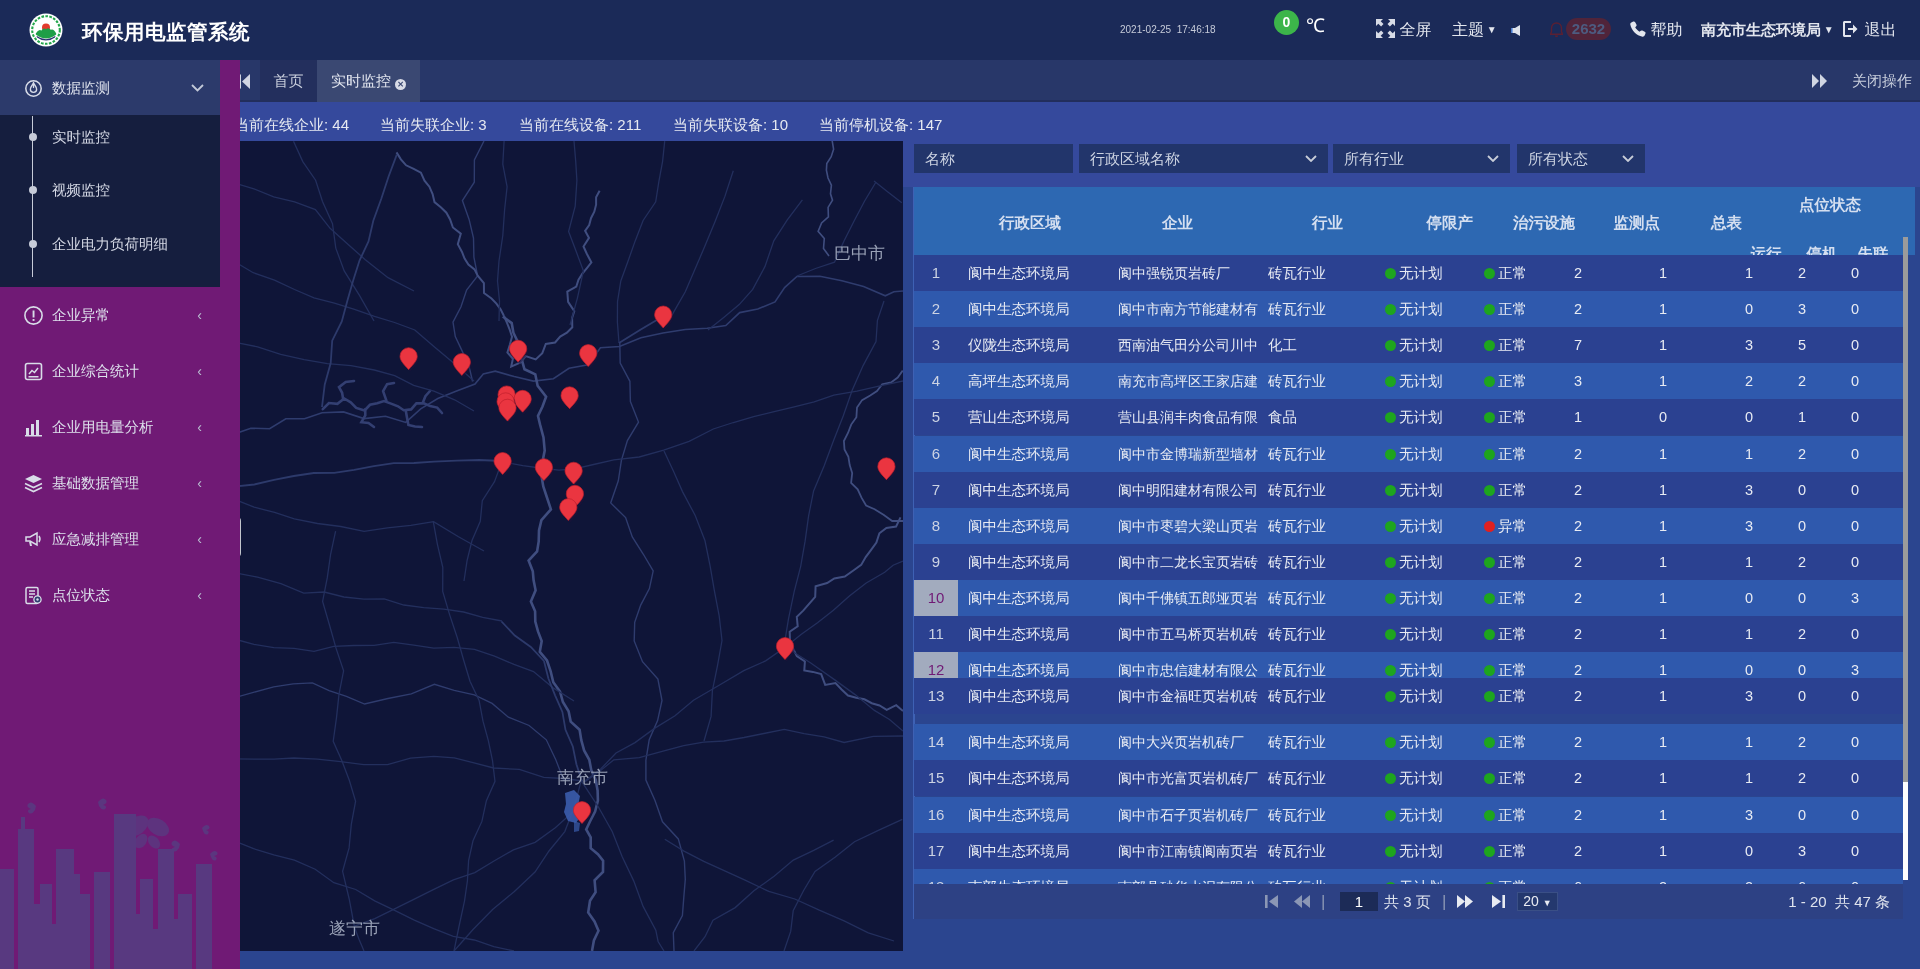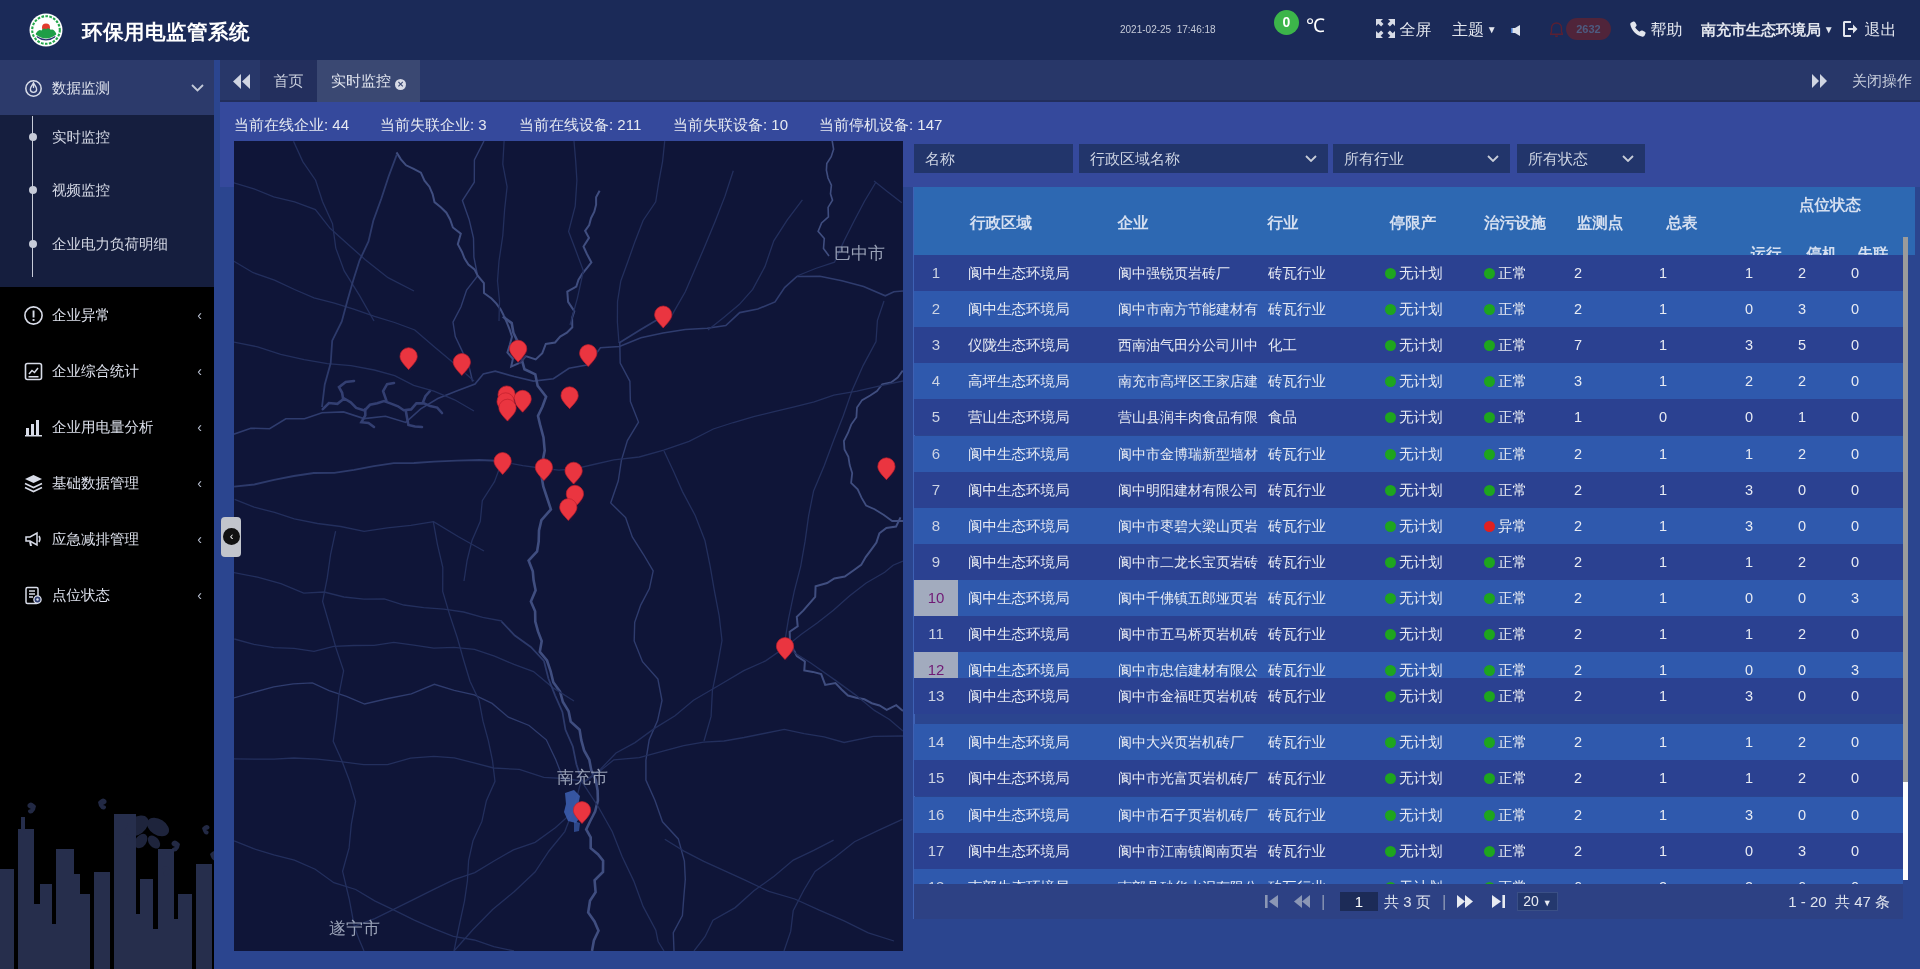--- a/index.html
+++ b/index.html
@@ -2,21 +2,21 @@
 <html><head>
 <meta charset="utf-8">
 <style>
 * { margin:0; padding:0; box-sizing:border-box; }
 html,body { width:1920px; height:969px; overflow:hidden; background:#2b458f; font-family:"Liberation Sans",sans-serif; }
 
 #hdr { position:absolute; left:0; top:0; width:1920px; height:60px; background:#1b2a58; z-index:5; }
 #hdr .title { position:absolute; left:82px; top:18px; color:#fff; font-size:20.5px; font-weight:bold; letter-spacing:0.5px; }
 .hitem { position:absolute; top:0; height:60px; line-height:60px; color:#e3e6ee; font-size:16px; white-space:nowrap; }
 
-#side { position:absolute; left:0; top:60px; width:214px; height:909px; background:#000000; overflow:hidden; z-index:4; }
+#side { position:absolute; left:0; top:60px; width:240px; height:909px; background:#701a75; overflow:hidden; z-index:4; }
 .mit { position:absolute; left:0; width:220px; height:56px; color:#dde1ec; font-size:14.5px; }
 .mit .txt { position:absolute; left:52px; top:0; line-height:56px; }
 .mit .chev { position:absolute; right:18px; top:0; line-height:56px; font-size:14px; color:#b9c0d2; font-family:"Liberation Sans",sans-serif; }
 .mit svg { position:absolute; left:24px; top:19px; }
 #sub { position:absolute; left:0; top:55px; width:220px; height:172px; background:#151e3e; }
 #sub .it { position:absolute; left:52px; color:#d6dae6; font-size:14.5px; height:22px; line-height:22px; }
 #sub .ln { position:absolute; left:32px; top:1px; width:1px; height:161px; background:#c6cbd8; }
 #sub .dt { position:absolute; left:28.5px; width:8px; height:8px; border-radius:50%; background:#c6cbd8; }
 #skyline { position:absolute; left:0; bottom:0; }
 
@@ -27,21 +27,21 @@
 #stats span { position:absolute; top:14px; }
 #map { position:absolute; left:14px; top:81px; width:669px; height:810px; background:#3b82f6; overflow:hidden; }
 #collapse { position:absolute; left:1px; top:457px; width:20px; height:40px; background:#c2c5cc; border-radius:4px; z-index:3; }
 #collapse .cc { position:absolute; left:2px; top:11px; width:17px; height:17px; background:#111; border-radius:50%; color:#fff; font-size:11px; line-height:17px; text-align:center; }
 
 #panel { position:absolute; left:694px; top:0; width:1006px; height:909px; }
 .fctl { position:absolute; top:84px; height:29px; background:#22356b; color:#ccd3e2; font-size:15px; line-height:29px; }
 .fctl .ph { margin-left:11px;margin-top:32px; }
 .fctl .sv { position:absolute; right:11px; top:11px; width:12px; height:7px; }
 #thead { position:absolute; left:0; top:127px; width:1001px; height:68px; background:#2d68b2; color:#d5dff0; font-weight:bold; font-size:15.5px; }
-#thead .h1 { position:absolute; top:26px; width:120px; margin-left:-60px; text-align:center; }
+#thead .h1 { position:absolute; top:26px; width:120px; margin-left:-60px; text-align:right; }
 #thead .h2 { position:absolute; top:57px; width:60px; margin-left:-30px; text-align:center; }
 #thead .hg { position:absolute; top:8px; width:120px; margin-left:-60px; text-align:center; }
 #rows { position:absolute; left:0; top:195px; width:989px; height:629px; overflow:hidden; }
 .r { position:absolute; left:0; width:989px; height:36px; color:#e8ebf3; font-size:14.5px; }
 .r.odd { background:#2b4191; }
 .r.even { background:#2f59ad; }
 .r span { position:absolute; top:0; height:36px; line-height:36px; white-space:nowrap; }
 .num { left:0; width:44px; text-align:center; color:#ccd3e3; font-size:15px; }
 .numsel { background:#a2abbe; color:#701a75; }
 .c1 { left:54px; }
@@ -88,21 +88,21 @@
   <div class="hitem" style="left:1452px">主题<span style="font-size:10px;vertical-align:2px">&nbsp;▼</span></div>
   <svg width="9" height="11" viewBox="0 0 9 11" style="position:absolute;left:1511px;top:25px">
       <rect x="0" y="3" width="2" height="5" fill="#4a7cd0"></rect>
       <rect x="1.6" y="3" width="2.4" height="5" fill="#dfe3ec"></rect>
       <path d="M9 0 L4 3 L4 8 L9 11 Z" fill="#dfe3ec"></path>
     </svg>
   <svg width="13" height="16" viewBox="0 0 13 16" style="position:absolute;left:1550px;top:22px">
       <path d="M6.5 1 C9.5 1 11.5 3.2 11.5 6.2 L11.5 10 L12.8 12.3 L0.2 12.3 L1.5 10 L1.5 6.2 C1.5 3.2 3.5 1 6.5 1 Z" fill="none" stroke="#5a2033" stroke-width="1.4"></path>
       <path d="M4.8 13.5 C5 14.6 5.6 15.2 6.5 15.2 C7.4 15.2 8 14.6 8.2 13.5 Z" fill="#5a2033"></path>
     </svg>
-  <div style="position:absolute;left:1566px;top:18px;width:45px;height:22px;border-radius:11px;background:#50243a;color:#4d5b80;font-size:11px;font-weight:bold;text-align:center;line-height:22px;">2632</div>
+  <div style="position:absolute;left:1566px;top:18px;width:45px;height:22px;border-radius:11px;background:#50243a;color:#4d5b80;font-size:15px;font-weight:bold;text-align:center;line-height:22px;">2632</div>
   <div class="hitem" style="left:1630px"><svg width="16" height="16" viewBox="0 0 16 16" style="vertical-align:-2px">
         <path d="M3.2 0.6 C4 0.2 4.8 0.5 5.2 1.3 L6.4 3.6 C6.8 4.3 6.6 5.1 6 5.6 L5.2 6.3 C5.8 7.7 8.3 10.2 9.7 10.8 L10.4 10 C10.9 9.4 11.7 9.2 12.4 9.6 L14.7 10.8 C15.5 11.2 15.8 12 15.4 12.8 L14.6 14.6 C14.2 15.4 13.4 15.9 12.5 15.7 C6.5 14.5 1.5 9.5 0.3 3.5 C0.1 2.6 0.6 1.8 1.4 1.4 Z" fill="#e3e6ee"></path>
       </svg>&nbsp;帮助</div>
   <div class="hitem" style="left:1701px;font-weight:bold;font-size:15px">南充市生态环境局<span style="font-size:10px;vertical-align:2px">&nbsp;▼</span></div>
   <div class="hitem" style="left:1843px"><svg width="17" height="16" viewBox="0 0 17 16" style="vertical-align:-2px" fill="#e3e6ee">
         <path d="M0 1.5 C0 0.7 0.7 0 1.5 0 L8 0 L8 2 L2 2 L2 14 L8 14 L8 16 L1.5 16 C0.7 16 0 15.3 0 14.5 Z"></path>
         <path d="M10 3.5 L14.5 8 L10 12.5 L10 9 L5 9 L5 7 L10 7 Z"></path>
       </svg>&nbsp;退出</div>
 </div>
 

